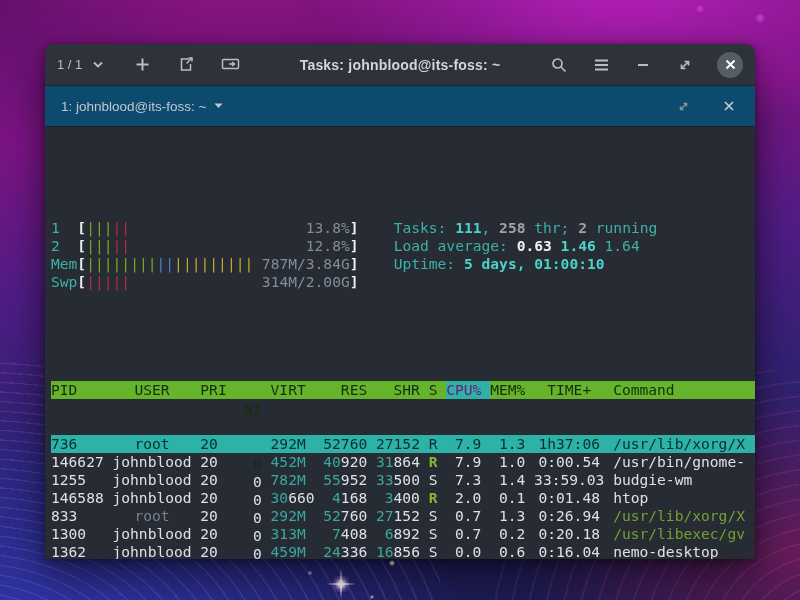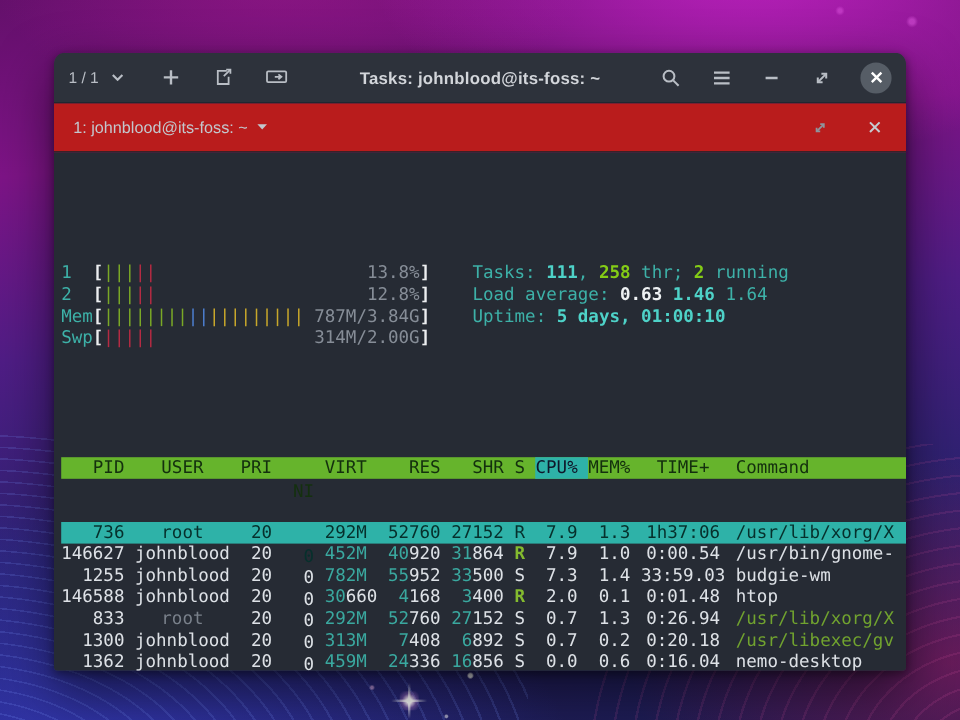--- a/index.html
+++ b/index.html
@@ -43,55 +43,55 @@
   .tb-left{display:flex; align-items:center; gap:24px;}
   .tb-right{display:flex; align-items:center; gap:22px; margin-left:auto;}
   .tb-title{position:absolute; left:0; right:0; text-align:center; pointer-events:none;
     color:#d2d5da; font-size:14px; font-weight:bold; letter-spacing:.2px;}
   .session-dd{display:flex; align-items:center; gap:6px; font-size:13px; color:#b9bec5; cursor:default;}
   .ibtn{display:flex; align-items:center; justify-content:center; width:20px; height:20px;}
   .ibtn svg{display:block;}
   .close-btn{width:26px; height:26px; border-radius:50%; background:#565d66;
     display:flex; align-items:center; justify-content:center;}
 
-  .tabbar{height:40px; background:#b91c1c; border-bottom:1px solid #1e232b;
+  .tabbar{height:40px; background:#0c4a6e; border-bottom:1px solid #1e232b;
     display:flex; align-items:center; padding:0 16px; color:#c3c7cd; font-size:13.5px;}
   .tab-label{display:flex; align-items:center; gap:8px;}
   .tabbar-right{margin-left:auto; display:flex; align-items:center; gap:26px; color:#8e949c;}
 
   
   .term{height:434px; background:#262b34; padding:2px 0 0 6px; overflow:hidden;
     font-family:"DejaVu Sans Mono", monospace; font-size:14.6px; line-height:18px;
     color:#dde1e6; white-space:pre; cursor:text;}
   .blank{height:18px;}
   .hdr-area{display:flex;}
   .mcol{width:39ch;}
   .mline{display:flex; height:18px;}
   .mlabel{display:inline-block; width:3ch; color:#3db1a8;}
   .mbracket{color:#eceef0; font-weight:bold;}
   .mbar{display:inline-flex; justify-content:space-between; width:30ch; overflow:hidden;}
   .tick{display:inline-block;}
   .t-green{color:#7aa826;} .t-red{color:#b52b43;} .t-blue{color:#4d7fd0;} .t-yellow{color:#c8a72b;}
   .mvalue{color:#868d97;}
   .iline{height:18px;}
   .seg-lbl{color:#3db1a8;margin-top:36px;}
-  .seg-grn{color:#84cc16; font-weight:bold;}
+  .seg-grn{color:#a3a3a3; font-weight:bold;}
   .seg-bw{color:#eef1f3; font-weight:bold;}
   .seg-bc{color:#4ed2c8; font-weight:bold;}
 
   .thead{display:flex; height:18px; background:#66b42c; color:#14300e;}
   .hcell{display:inline-block;}
-  .hcell.sorted{background:#2eb2a8; color:#0f172a;}
+  .hcell.sorted{background:#2eb2a8; color:#701a75;}
   .prow{display:flex; height:18px;}
   .prow.sel{background:#2eb2a8;}
   .prow.sel span{color:#06302c !important; font-weight:normal !important;}
   .cell{display:inline-block;}
-  .c-pid{width:6ch; text-align:right; padding-right:1ch;}
+  .c-pid{width:6ch; padding-right:1ch;}
   .c-user{width:9ch; text-align:center; padding-right:1ch; overflow:hidden;}
-  .c-pri{width:3ch; text-align:right; padding-right:1ch;}
+  .c-pri{width:3ch; padding-right:1ch;}
   .c-ni{width:3ch; text-align:right; padding-right:1ch;margin-top:20px;}
   .c-virt{width:5ch; padding-right:1ch;}
   .c-res{width:5ch; text-align:right; padding-right:1ch;}
   .c-shr{width:5ch; text-align:right; padding-right:1ch;}
   .c-s{width:1ch; text-align:left; padding-right:1ch;}
   .c-cpu{width:4ch; text-align:right; padding-right:1ch;}
   .c-mem{width:4ch; text-align:right; padding-right:1ch;}
   .c-time{width:8ch; text-align:center; padding-right:1ch;}
   .c-cmd{flex:1; text-align:left; overflow:hidden;}
   .prow .hi{color:#3aa89f;}

